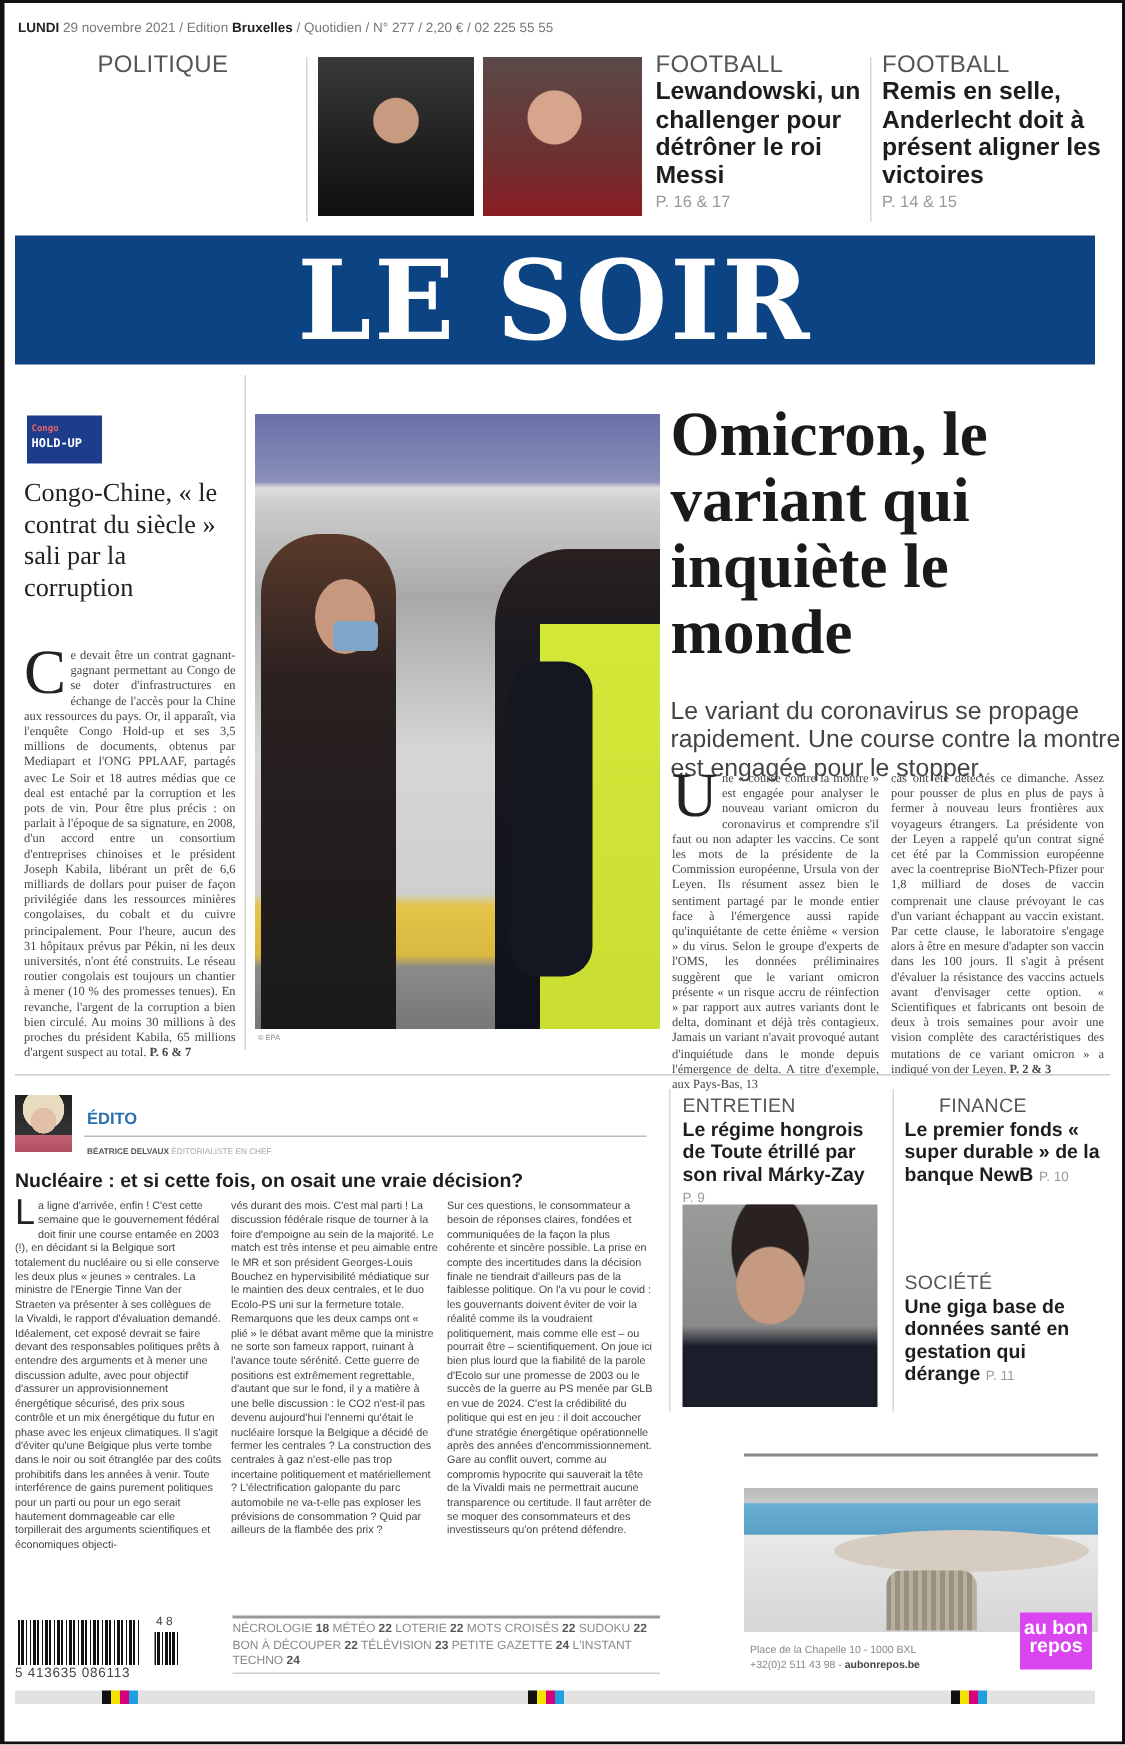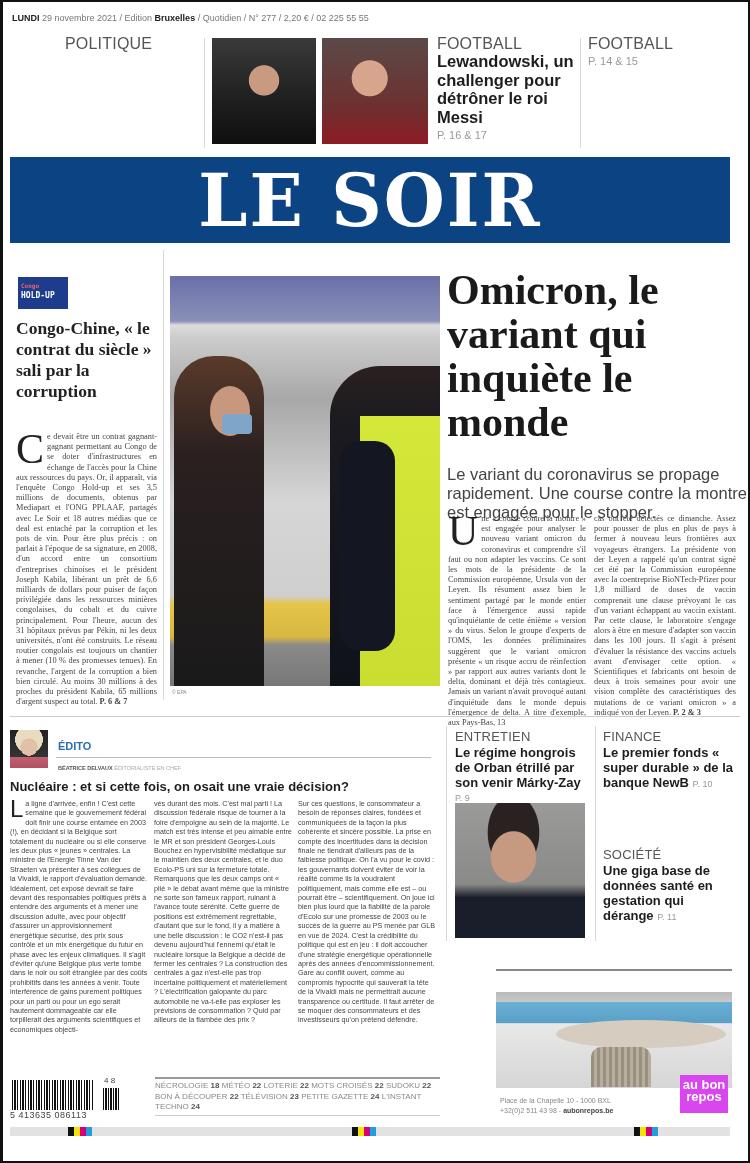--- a/index.html
+++ b/index.html
@@ -12,21 +12,21 @@
   .teaser-h { font-weight: bold; font-size: 16.5px; line-height: 18.5px; color: #1d1d1d; }
   .pg { font-weight: normal; font-size: 11px; color: #999; }
   .pgline { font-size: 11px; color: #999; margin-top: 3px; }
   .vrule { position: absolute; width: 1px; background: #d8d8d8; }
   .photo-messi { left: 212px; top: 38px; width: 104px; height: 106px; background: radial-gradient(circle at 50% 40%, #c89a80 0 18%, transparent 19%), linear-gradient(180deg, #3a3a3a 0%, #1e1e1e 60%, #0f0f0f 100%); }
   .photo-lewa { left: 322px; top: 38px; width: 106px; height: 106px; background: radial-gradient(circle at 45% 38%, #d6a58c 0 20%, transparent 21%), linear-gradient(180deg, #5a4a48 0%, #6e3030 65%, #8c1c24 100%); }
   .masthead { left: 10px; top: 157px; width: 720px; height: 86px; background: #0c4383; display: flex; align-items: center; justify-content: center; }
   .masthead span { font-family: "DejaVu Serif", "Liberation Serif", serif; font-weight: bold; color: #fff; font-size: 70px; letter-spacing: 2px; transform: scaleY(1.05); }
   .holdup-badge { left: 18px; top: 277px; width: 50px; height: 32px; background: #1d3c8c; color: #fff; font-family: "DejaVu Sans Mono", monospace; font-weight: bold; font-size: 8px; padding: 4px 3px; line-height: 10px; }
   .holdup-badge .small { color: #e66; font-size: 6px; display: block; }
-  .serif-h { font-family: "Liberation Serif", serif; font-weight: bold; color: #222; }
+  .serif-h { font-family: "Liberation Serif", serif; font-weight: normal; color: #222; }
   .congo-h { left: 16px; top: 318px; width: 140px; font-size: 17.5px; line-height: 21px; }
   .body-serif { font-family: "Liberation Serif", serif; font-size: 8.3px; line-height: 10.2px; color: #444; text-align: justify; }
   .dropcap { float: left; font-family: "Liberation Serif", serif; font-size: 42px; line-height: 34px; margin-right: 3px; color: #222; }
   .congo-body { left: 16px; top: 432px; width: 141px; }
   .main-photo { left: 170px; top: 276px; width: 270px; height: 410px; background:
      linear-gradient(180deg, #6a70a8 0%, #8a90b8 11%, #ddd 12%, #ccc 15%, #a8a8a8 30%, #d6d6d6 55%, #cfcfcf 78%, #e5c44a 80%, #d9b840 88%, #8a8a8a 90%, #777 100%); overflow: hidden; }
   .main-photo .p1 { position: absolute; left: 4px; top: 80px; width: 90px; height: 330px; background: linear-gradient(180deg, #5a3a2a 0%, #2a2020 30%, #1a1a1a 100%); border-radius: 40px 40px 0 0; }
   .main-photo .p1face { position: absolute; left: 40px; top: 110px; width: 40px; height: 50px; background: #c8987e; border-radius: 50%; }
   .main-photo .p1mask { position: absolute; left: 52px; top: 138px; width: 30px; height: 20px; background: #7fa6c8; border-radius: 4px; }
   .main-photo .p2 { position: absolute; left: 160px; top: 90px; width: 110px; height: 320px; background: linear-gradient(180deg, #2a2020 0%, #1a1a20 20%, #10121a 100%); border-radius: 50px 0 0 0; }
@@ -81,20 +81,21 @@
 <div class="abs photo-messi"></div>
 <div class="abs photo-lewa"></div>
 <div class="abs" style="left:437px; top:35px; width:140px;">
   <div class="kicker">FOOTBALL</div>
   <div class="teaser-h">Lewandowski, un challenger pour détrôner le roi Messi</div>
   <div class="pgline">P. 16 &amp; 17</div>
 </div>
 <div class="vrule" style="left:580px; top:38px; height:110px;"></div>
 <div class="abs" style="left:588px; top:35px; width:150px;">
   <div class="kicker">FOOTBALL</div>
+  <div class="teaser-h">Remis en selle, Anderlecht doit à présent aligner les victoires</div>
   <div class="pgline">P. 14 &amp; 15</div>
 </div>
 
 <div class="abs masthead">
   <span>LE SOIR</span>
 </div>
 
 <div class="vrule" style="left:163px; top:250px; height:450px;"></div>
 <div class="abs holdup-badge">
   <span class="small">Congo</span>
@@ -134,27 +135,27 @@
 <div class="abs edito-h">Nucléaire : et si cette fois, on osait  une vraie décision?</div>
 <div class="abs body-sans edito-col" style="left:10px;">
   <span class="dropcap-sans">L</span><span>a ligne d'arrivée, enfin ! C'est cette semaine que le gouvernement fédéral doit finir une course entamée en 2003 (!), en décidant si la Belgique sort totalement du nucléaire ou si elle conserve les deux plus « jeunes » centrales. La ministre de l'Energie Tinne Van der Straeten va présenter à ses collègues de la Vivaldi, le rapport d'évaluation demandé. Idéalement, cet exposé devrait se faire devant des responsables politiques prêts à entendre des arguments et à mener une discussion adulte, avec pour objectif d'assurer un approvisionnement énergétique sécurisé, des prix sous contrôle et un mix énergétique du futur en phase avec les enjeux climatiques. Il s'agit d'éviter qu'une Belgique plus verte tombe dans le noir ou soit étranglée par des coûts prohibitifs dans les années à venir. Toute interférence de gains purement politiques pour un parti ou pour un ego serait hautement dommageable car elle torpillerait des arguments scientifiques et économiques objecti-</span>
 </div>
 <div class="abs body-sans edito-col" style="left:154px;">vés durant des mois. C'est mal parti ! La discussion fédérale risque de tourner à la foire d'empoigne au sein de la majorité. Le match est très intense et peu aimable entre le MR et son président Georges-Louis Bouchez en hypervisibilité médiatique sur le maintien des deux centrales, et le duo Ecolo-PS uni sur la fermeture totale. Remarquons que les deux camps ont « plié » le débat avant même que la ministre ne sorte son fameux rapport, ruinant à l'avance toute sérénité. Cette guerre de positions est extrêmement regrettable, d'autant que sur le fond, il y a matière à une belle discussion : le CO2 n'est-il pas devenu aujourd'hui l'ennemi qu'était le nucléaire lorsque la Belgique a décidé de fermer les centrales ? La construction des centrales à gaz n'est-elle pas trop incertaine politiquement et matériellement ? L'électrification galopante du parc automobile ne va-t-elle pas exploser les prévisions de consommation ? Quid par ailleurs de la flambée des prix ?</div>
 <div class="abs body-sans edito-col" style="left:298px;">Sur ces questions, le consommateur a besoin de réponses claires, fondées et communiquées de la façon la plus cohérente et sincère possible. La prise en compte des incertitudes dans la décision finale ne tiendrait d'ailleurs pas de la faiblesse politique. On l'a vu pour le covid : les gouvernants doivent éviter de voir la réalité comme ils la voudraient politiquement, mais comme elle est – ou pourrait être – scientifiquement. On joue ici bien plus lourd que la fiabilité de la parole d'Ecolo sur une promesse de 2003 ou le succès de la guerre au PS menée par GLB en vue de 2024. C'est la crédibilité du politique qui est en jeu : il doit accoucher d'une stratégie énergétique opérationnelle après des années d'encommissionnement. Gare au conflit ouvert, comme au compromis hypocrite qui sauverait la tête de la Vivaldi mais ne permettrait aucune transparence ou certitude. Il faut arrêter de se moquer des consommateurs et des investisseurs qu'on prétend défendre.</div>
 
 <div class="vrule" style="left:446px; top:726px; height:215px;"></div>
 <div class="abs" style="left:455px; top:728px; width:135px;">
   <div class="kicker" style="font-size:13px;">ENTRETIEN</div>
-  <div class="teaser-h" style="font-size:13px; line-height:15px;">Le régime hongrois de Orban étrillé par son venir Márky-Zay</div>
+  <div class="teaser-h" style="font-size:13px; line-height:15px;">Le régime hongrois de Toute étrillé par son rival Márky-Zay</div>
   <div class="pgline" style="font-size:9px;">P. 9</div>
 </div>
 <div class="abs marky-photo"></div>
 <div class="vrule" style="left:595px; top:726px; height:215px;"></div>
 <div class="abs" style="left:603px; top:728px; width:135px;">
-  <div class="kicker" style="font-size:13px;">FINANCE</div>
+  <div class="kicker" style="font-size:13px;margin-left:23px;">FINANCE</div>
   <div class="teaser-h" style="font-size:13px; line-height:15px;">
     <span>Le premier fonds « super durable » de la banque NewB</span> <span class="pg" style="font-size:9px;">P. 10</span>
   </div>
 </div>
 <div class="abs" style="left:603px; top:846px; width:135px;">
   <div class="kicker" style="font-size:13px;">SOCIÉTÉ</div>
   <div class="teaser-h" style="font-size:13px; line-height:15px;">
     <span>Une giga base de données santé en gestation qui dérange</span> <span class="pg" style="font-size:9px;">P. 11</span>
   </div>
 </div>

